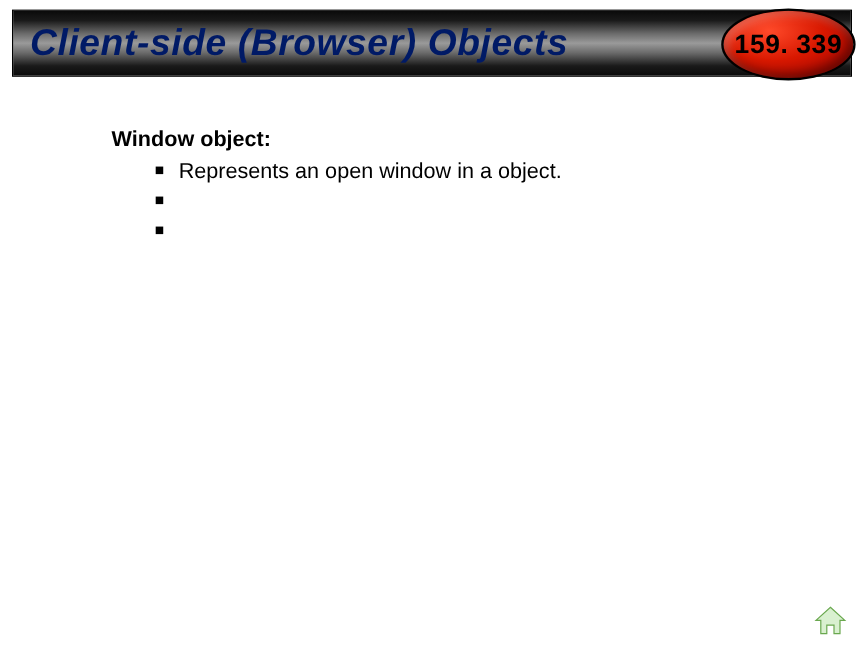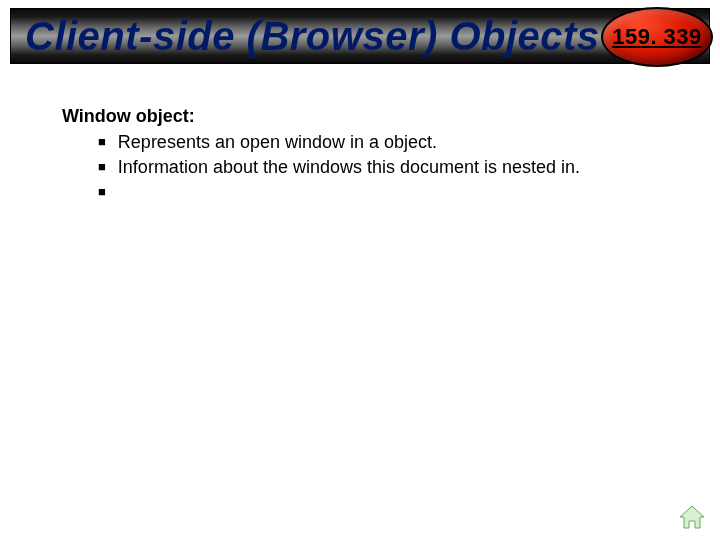--- a/index.html
+++ b/index.html
@@ -21,50 +21,49 @@
         #6a6a6a 35%,
         #9a9a9a 50%,
         #6a6a6a 65%,
         #1a1a1a 85%,
         #0a0a0a 100%);
       border: 1px solid #000;
       display: flex;
       align-items: center;
     }
     .title-text {
-      font-size: 40px;
+      font-size: 31px;
       font-weight: bold;
       font-style: italic;
       color: #001a66;
       margin-left: 14px;
       letter-spacing: 0.5px;
     }
     .badge {
       position: absolute;
       right: -4px;
       top: -2px;
       width: 112px;
       height: 60px;
       background: radial-gradient(ellipse at 35% 30%, #ff4a2a 0%, #d81800 45%, #a00000 100%);
       border: 2px solid #000;
       border-radius: 50%;
       display: flex;
       align-items: center;
       justify-content: center;
       box-shadow: inset -4px -4px 10px rgba(0,0,0,0.45), inset 4px 4px 8px rgba(255,255,255,0.25);
-      text-decoration: underline;
     }
     .badge-text {
       font-size: 22px;
       font-weight: bold;
       color: #000;
       letter-spacing: 0.5px;
     }
     .content {
-      margin: 40px 30px 0 62px;
+      margin: 40px 30px 0 93px;
       font-size: 18px;
       color: #000;
       line-height: 1.35;
     }
     .heading {
       font-weight: bold;
     }
     .bullets {
       margin-left: 36px;
       margin-top: 2px;
@@ -98,21 +97,20 @@
 
 <div class="content">
   <div class="heading">Window object:</div>
   <div class="bullets">
     <div class="bullet-row">
       <span class="bullet-mark">■</span>
       <span>Represents an open window in a object.</span>
     </div>
     <div class="bullet-row">
       <span class="bullet-mark">■</span>
-      <span>Information about the windows this document is nested in.</span>
     </div>
     <div class="bullet-row">
       <span class="bullet-mark">■</span>
     </div>
   </div>
 </div>
 
 <div class="home-icon">
   <svg viewBox="0 0 28 26" width="28" height="26">
     <polygon points="14,2 26,13 22,13 22,24 17,24 17,17 11,17 11,24 6,24 6,13 2,13" fill="#d9f0d0" stroke="#6aa84f" stroke-width="1"></polygon>

